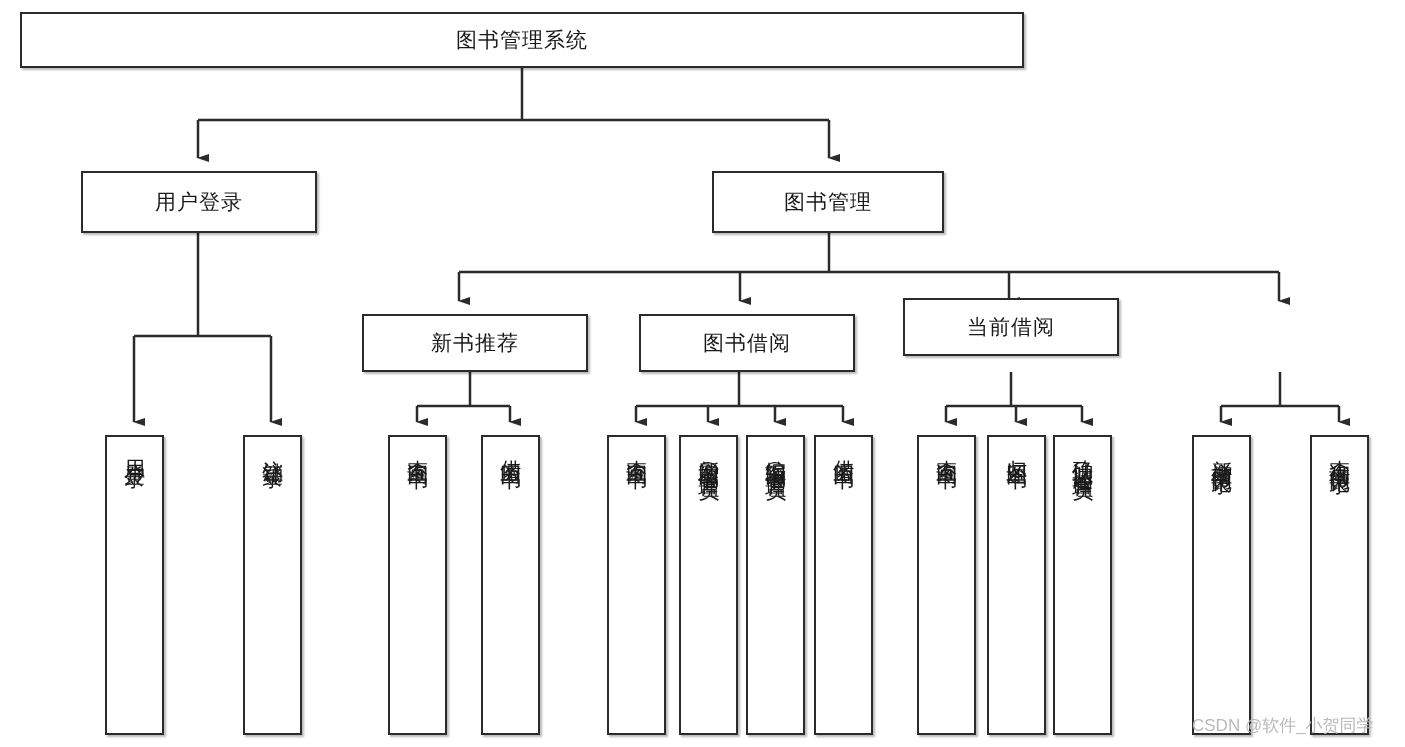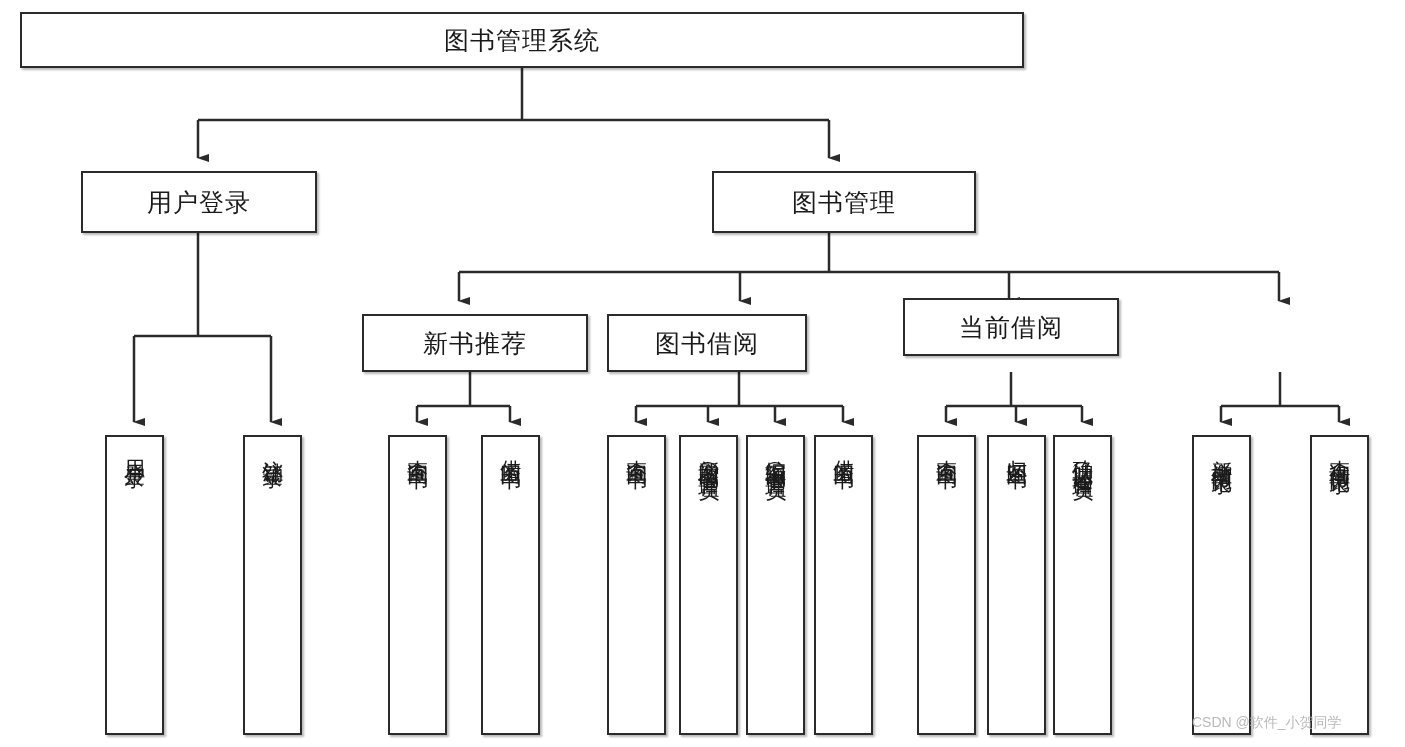--- a/index.html
+++ b/index.html
@@ -38,42 +38,42 @@
     z-index: 2;
   }
   .node .label {
     display: block;
     text-align: center;
     line-height: 1.12;
     white-space: nowrap;
   }
   
   .node.horiz .label {
-    font-size: 25px;
+    font-size: 21px;
     letter-spacing: 1px;
   }
   
   .node.vert {
     align-items: flex-start;
     justify-content: center;
     padding-top: 6px;
   }
   .node.vert .label {
     writing-mode: vertical-rl;
     text-orientation: upright;
     font-size: 21px;
     line-height: 1.25;
     letter-spacing: 3px;
     white-space: nowrap;
   }
   .watermark {
     position: absolute;
     left: 1192px;
     top: 714px;
-    font-size: 14px;
+    font-size: 17px;
     color: #b9b9b9;
     white-space: nowrap;
     z-index: 5;
   }
 </style>
 </head>
 <body>
 
 <div id="canvas">
 
@@ -139,28 +139,28 @@
     </g>
   </svg>
 
   <div class="node horiz" id="node-root" style="left: 20px; top: 12px; width: 1004px; height: 56px;">
     <span class="label">图书管理系统</span>
   </div>
 
   <div class="node horiz" id="node-l2-0" style="left: 81px; top: 171px; width: 236px; height: 62px;">
     <span class="label">用户登录</span>
   </div>
-  <div class="node horiz" id="node-l2-1" style="left: 712px; top: 171px; width: 264px; height: 62px;">
+  <div class="node horiz" id="node-l2-1" style="left: 712px; top: 171px; width: 232px; height: 62px;">
     <span class="label">图书管理</span>
   </div>
 
   <div class="node horiz" id="node-l3-0" style="left: 362px; top: 314px; width: 226px; height: 58px;">
     <span class="label">新书推荐</span>
   </div>
-  <div class="node horiz" id="node-l3-1" style="left: 607px; top: 314px; width: 200px; height: 58px; align-items: center;">
+  <div class="node horiz" id="node-l3-1" style="left: 639px; top: 314px; width: 216px; height: 58px; align-items: center;">
     <span class="label">图书借阅</span>
   </div>
   <div class="node horiz" id="node-l3-2" style="left: 903px; top: 298px; width: 216px; height: 58px;">
     <span class="label">当前借阅</span>
   </div>
 
   <div class="node vert" id="node-leaf-0" style="left: 105px; top: 435px; width: 59px; height: 300px;">
     <span class="label">用户登录</span>
   </div>
   <div class="node vert" id="node-leaf-1" style="left: 243px; top: 435px; width: 59px; height: 300px;">

